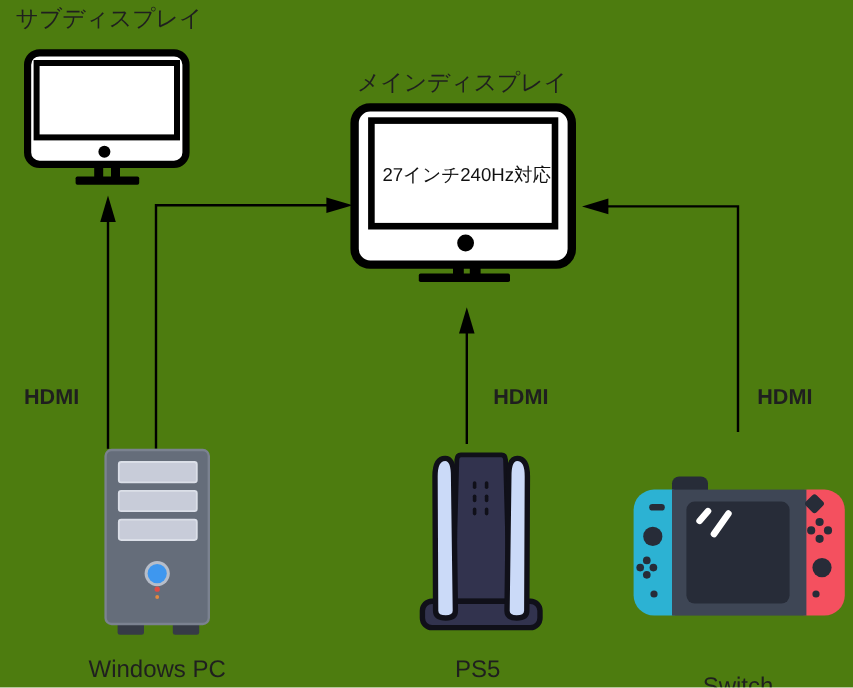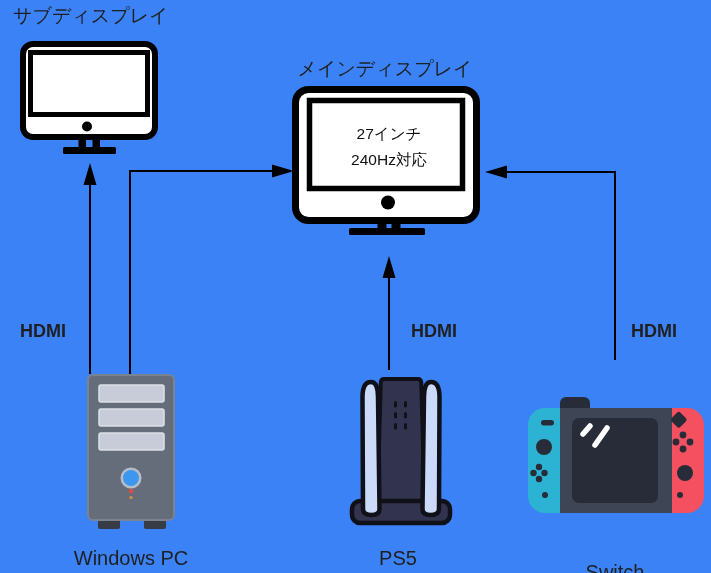--- a/index.html
+++ b/index.html
@@ -1,29 +1,29 @@
 <!DOCTYPE html>
 <html><head>
 <meta charset="utf-8">
 <style>
   html,body{margin:0;padding:0;background:#ffffff;}
   .canvas{
-    position:relative;width:711px;height:573px;background:#3b82f6;overflow:hidden;
+    position:relative;width:711px;height:573px;background:#4d7c0f;overflow:hidden;
     font-family:"Liberation Sans","DejaVu Sans",sans-serif;color:#1f1f1f;
   }
   .abs{position:absolute;}
   .lbl{position:absolute;white-space:nowrap;color:#1f1f1f;}
   .title{font-size:19px;}
   .edge{font-size:18px;font-weight:bold;}
   .device{font-size:20px;}
   .centerx{transform:translateX(-50%);}
   .connectors{position:absolute;left:0;top:0;}
   .specs{
     position:absolute;left:313px;top:104px;width:152px;height:86px;
-    display:flex;flex-direction:column;justify-content:center;align-items:center;
+    display:flex;flex-direction:row;justify-content:center;align-items:center;
     font-size:15.5px;line-height:26px;text-align:center;color:#111;
   }
 </style>
 </head>
 <body>
 
 <div class="canvas">
 
   <svg class="connectors" width="711" height="573" viewBox="0 0 711 573">
     <g stroke="#000" fill="#000">

